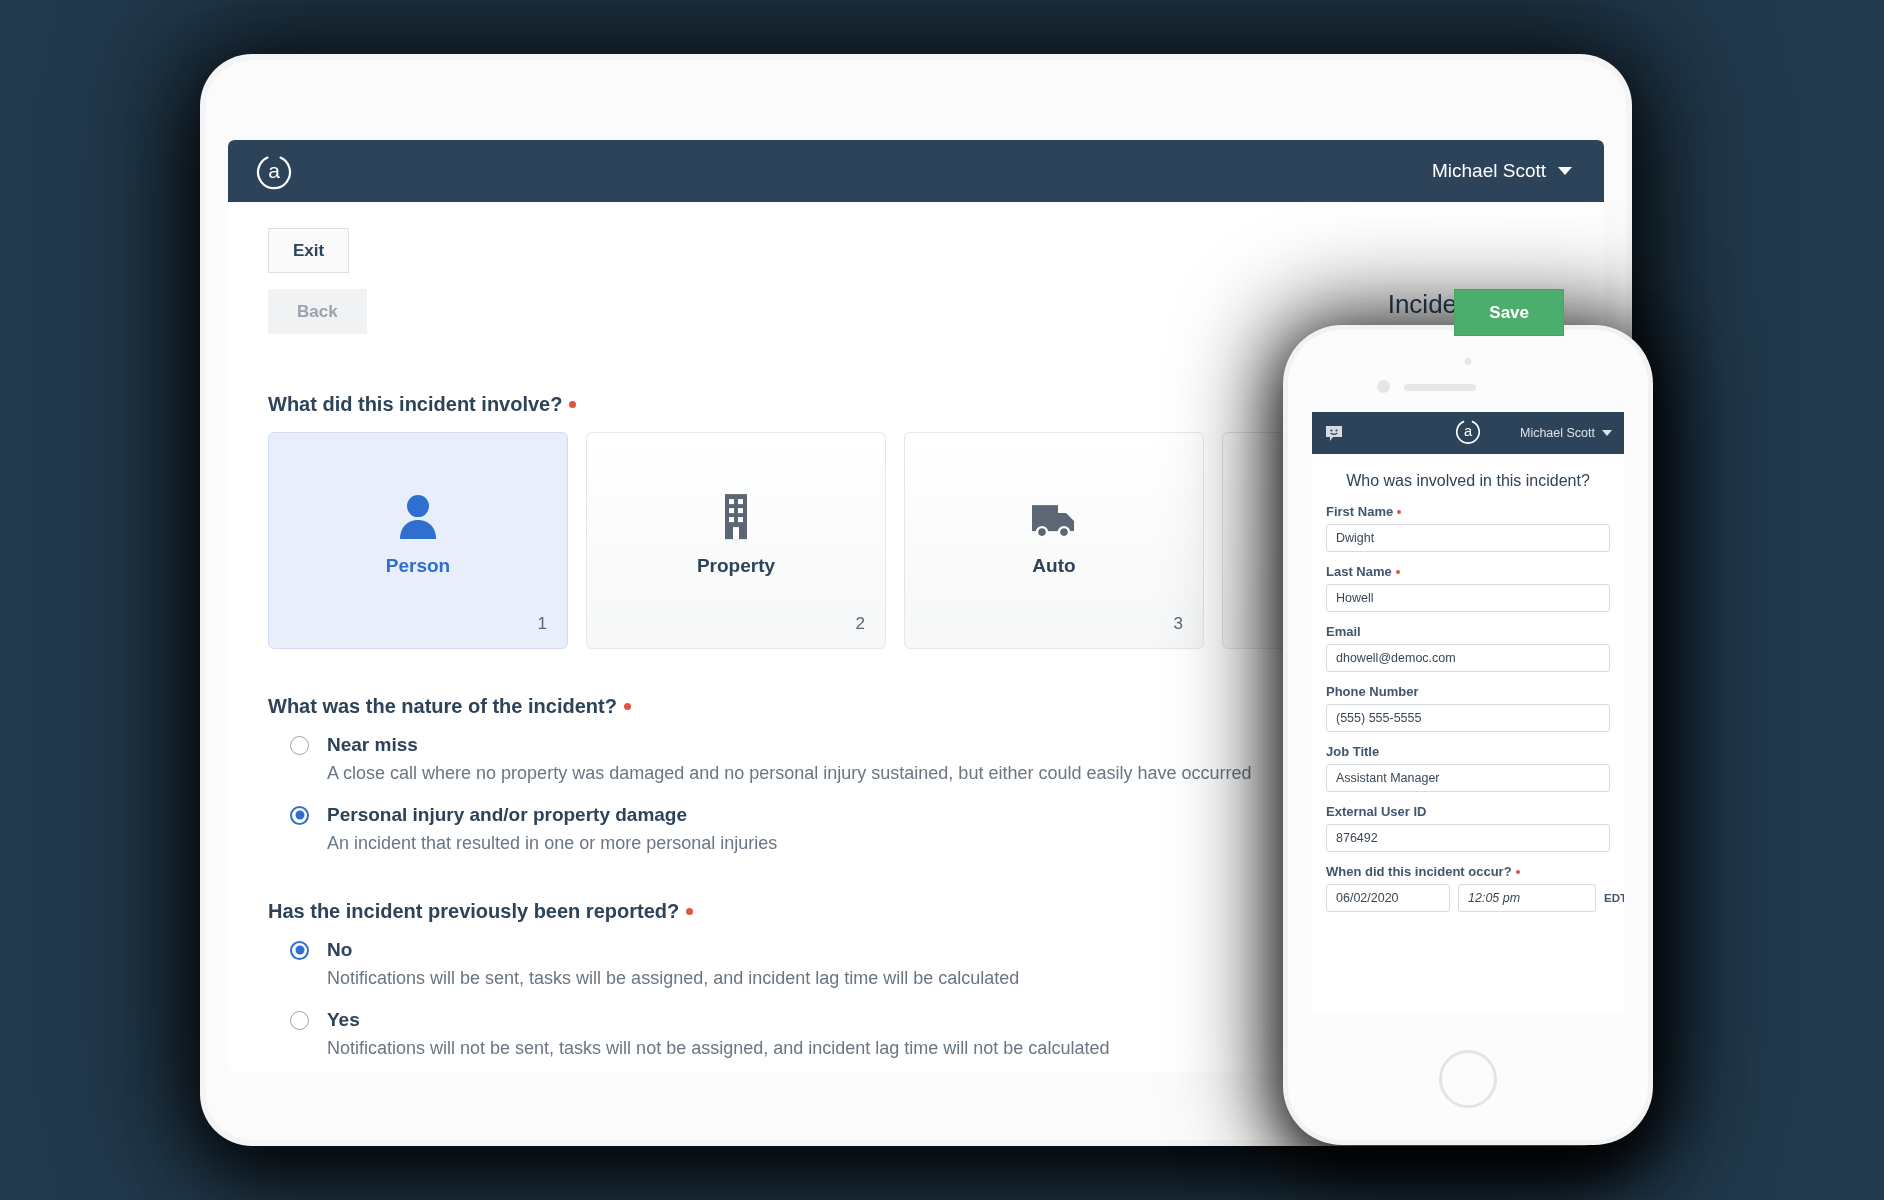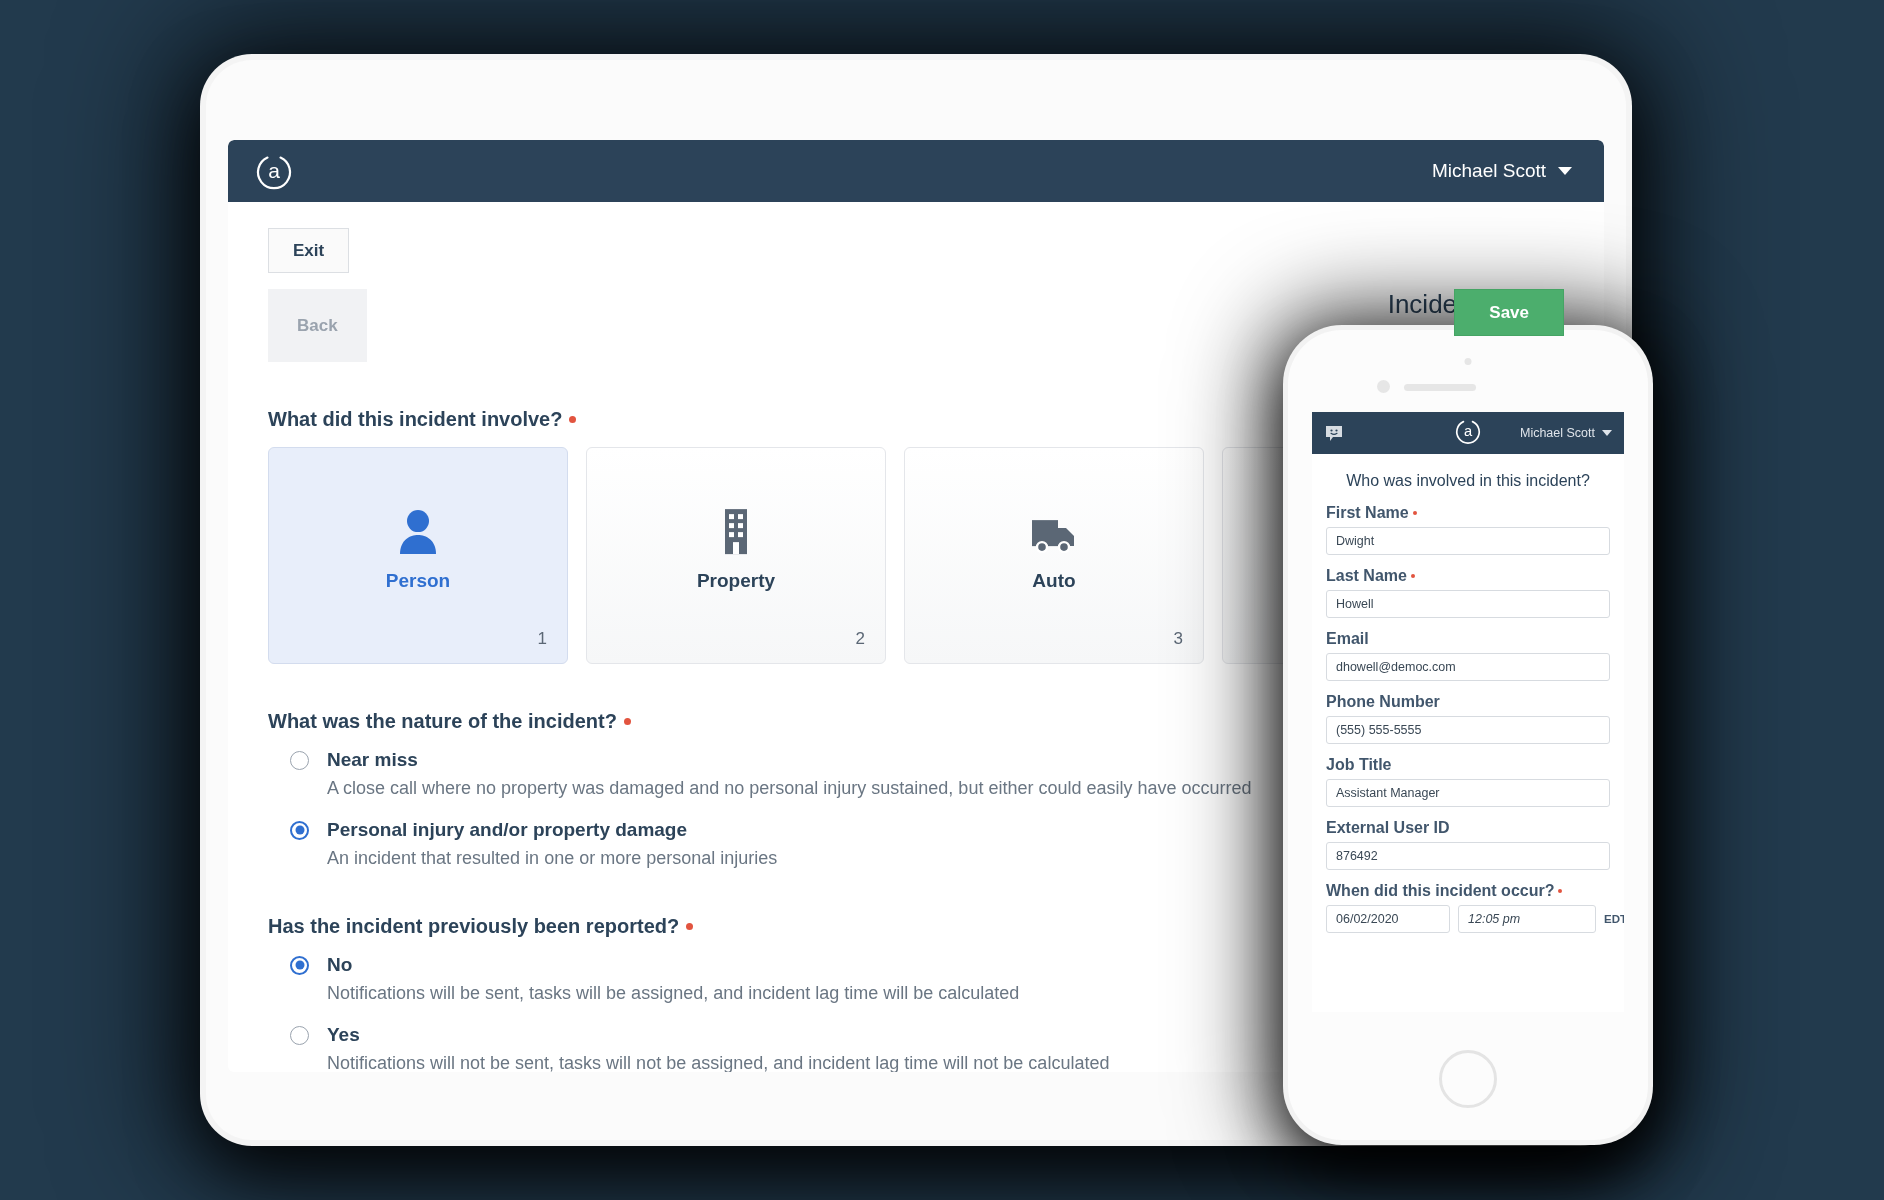--- a/index.html
+++ b/index.html
@@ -79,21 +79,21 @@
     background:#fafafa;
     border:1px solid #dcdfe3;
     color:#2c4359;
     font-weight:bold;
   }
   .btn-back {
     background:#f1f2f4;
     border:1px solid #f1f2f4;
     color:#9aa3ae;
     font-weight:bold;
-    padding:27px 28px;
+    padding:13px 28px;
   }
   .btn-save {
     background:#4cae6d;
     border:1px solid #45a464;
     color:#ffffff;
     font-weight:bold;
     padding:14px 34px;
   }
 
   .row-exit { margin-bottom:16px; }
@@ -255,21 +255,21 @@
     border-top:6px solid #dfe4ea;
   }
   .ph-title {
     text-align:center;
     font-size:16px; color:#2c4359;
     padding:18px 10px 14px 10px;
   }
   .ph-form { padding:0 14px; }
   .ph-field { margin-bottom:12px; }
   .ph-label {
-    font-size:16px; color:#41566c; font-weight:bold;
+    font-size:13px; color:#41566c; font-weight:bold;
     margin-bottom:5px;
   }
   .ph-req {
     display:inline-block;
     width:4px;height:4px;border-radius:50%;
     background:#e2543f;
     vertical-align:middle; margin-left:4px; margin-bottom:1px;
   }
   .ph-input {
     width:100%; height:28px;

